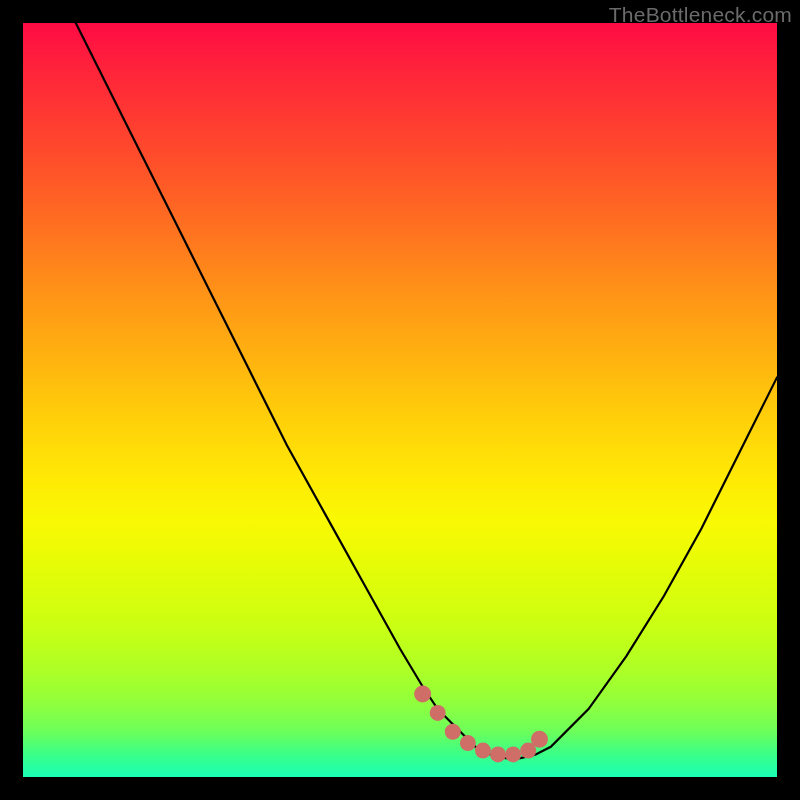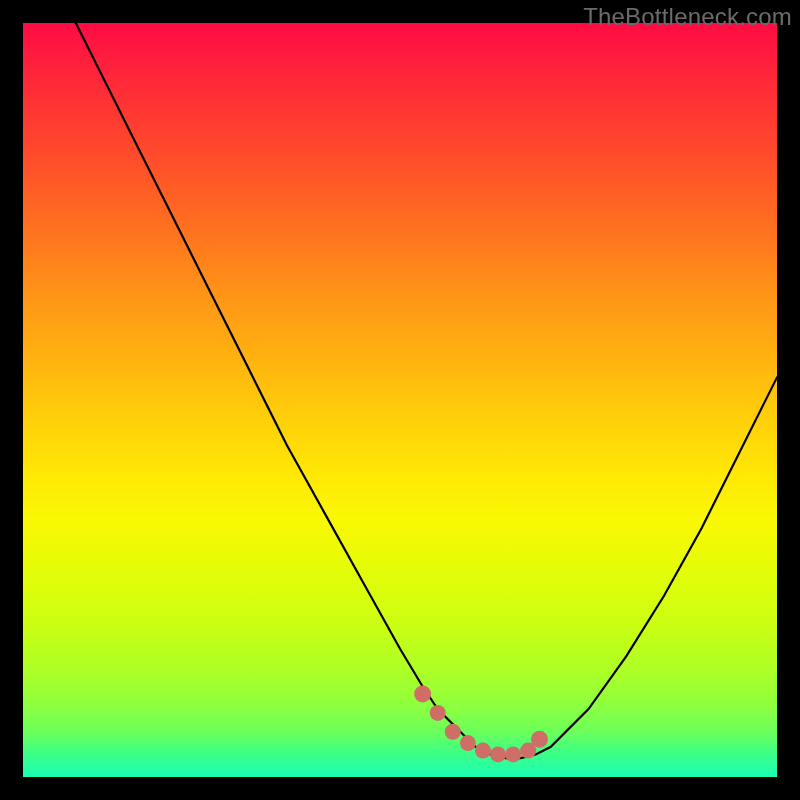--- a/index.html
+++ b/index.html
@@ -41,21 +41,21 @@
       #6cff5b 94%,
       #3aff88 97%,
       #1affb6 100%
     );
   }
   .watermark {
     position: absolute;
     top: 3px;
     right: 8px;
     font-family: Arial, Helvetica, sans-serif;
-    font-size: 24px;
+    font-size: 21px;
     font-weight: 500;
     color: #6b6b6b;
     letter-spacing: 0.2px;
   }
   svg.curve-layer {
     position: absolute;
     left: 23px;
     top: 23px;
     width: 754px;
     height: 754px;

